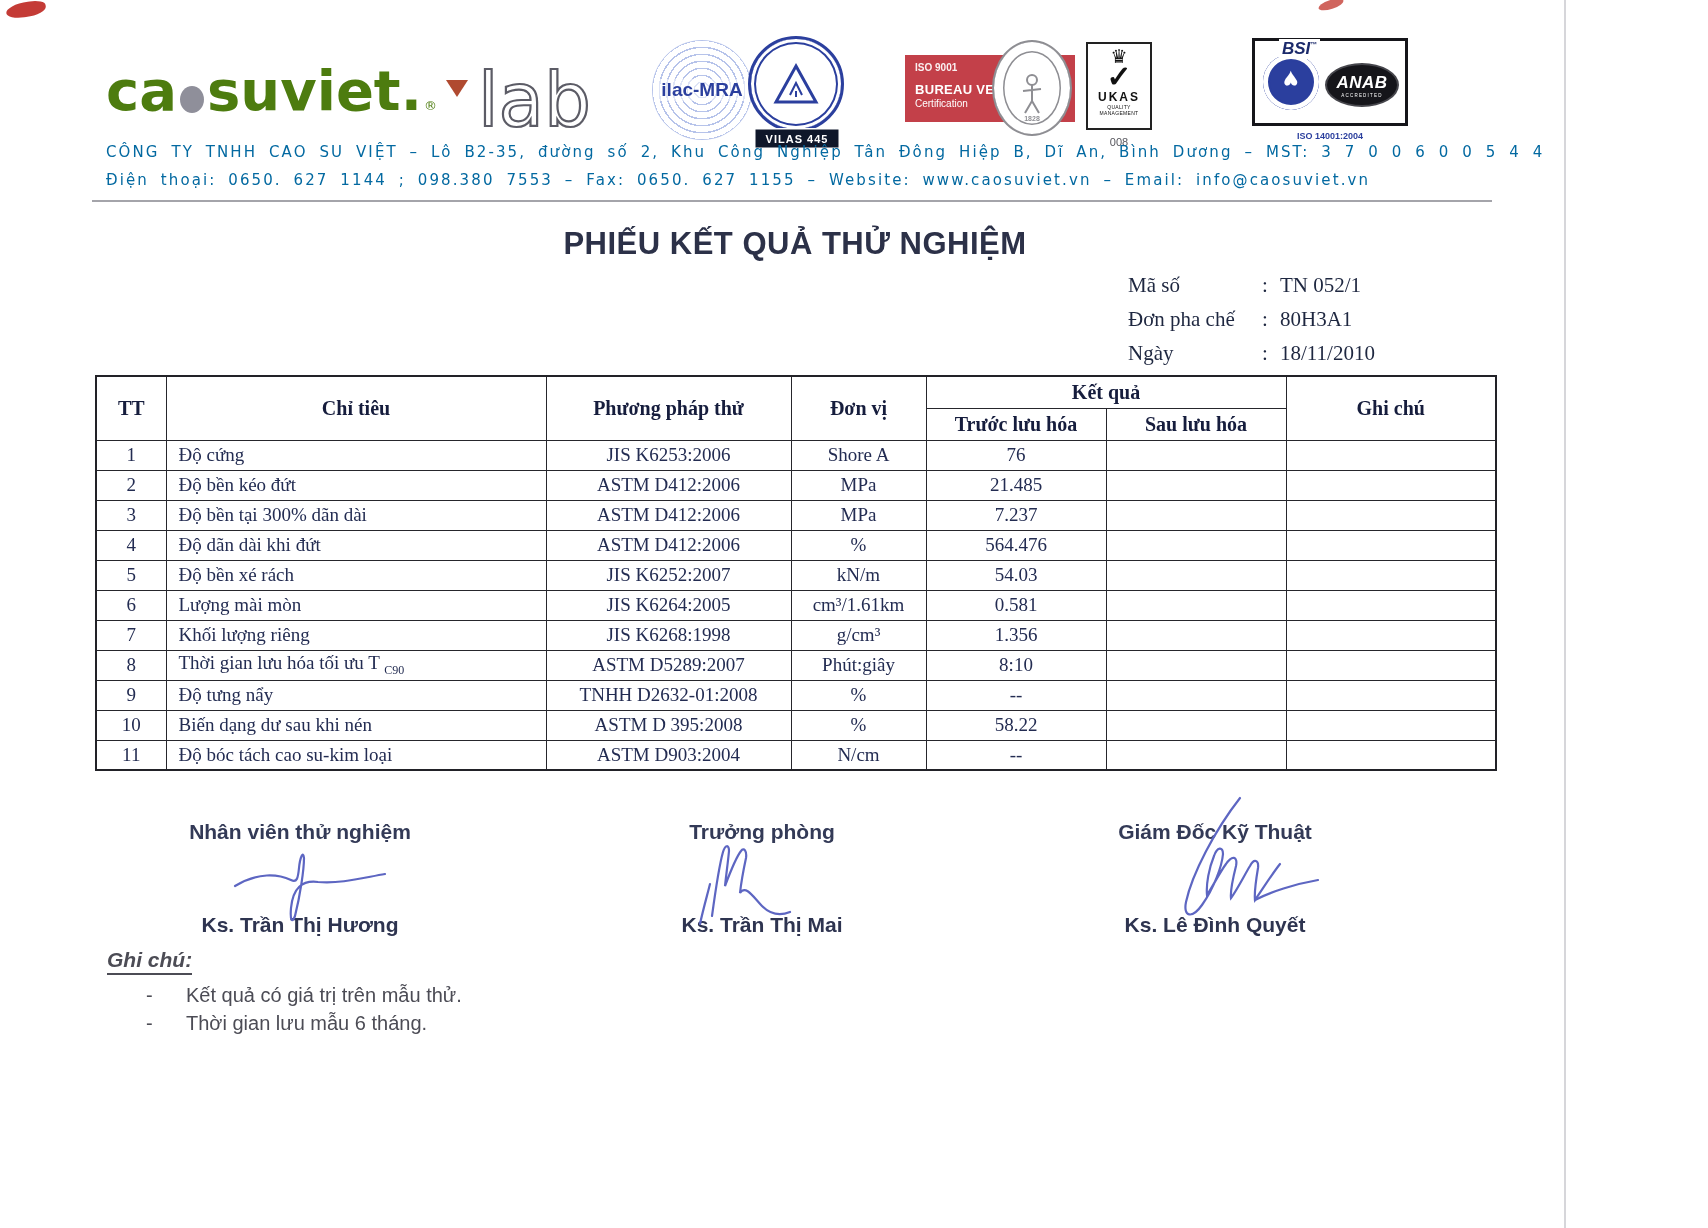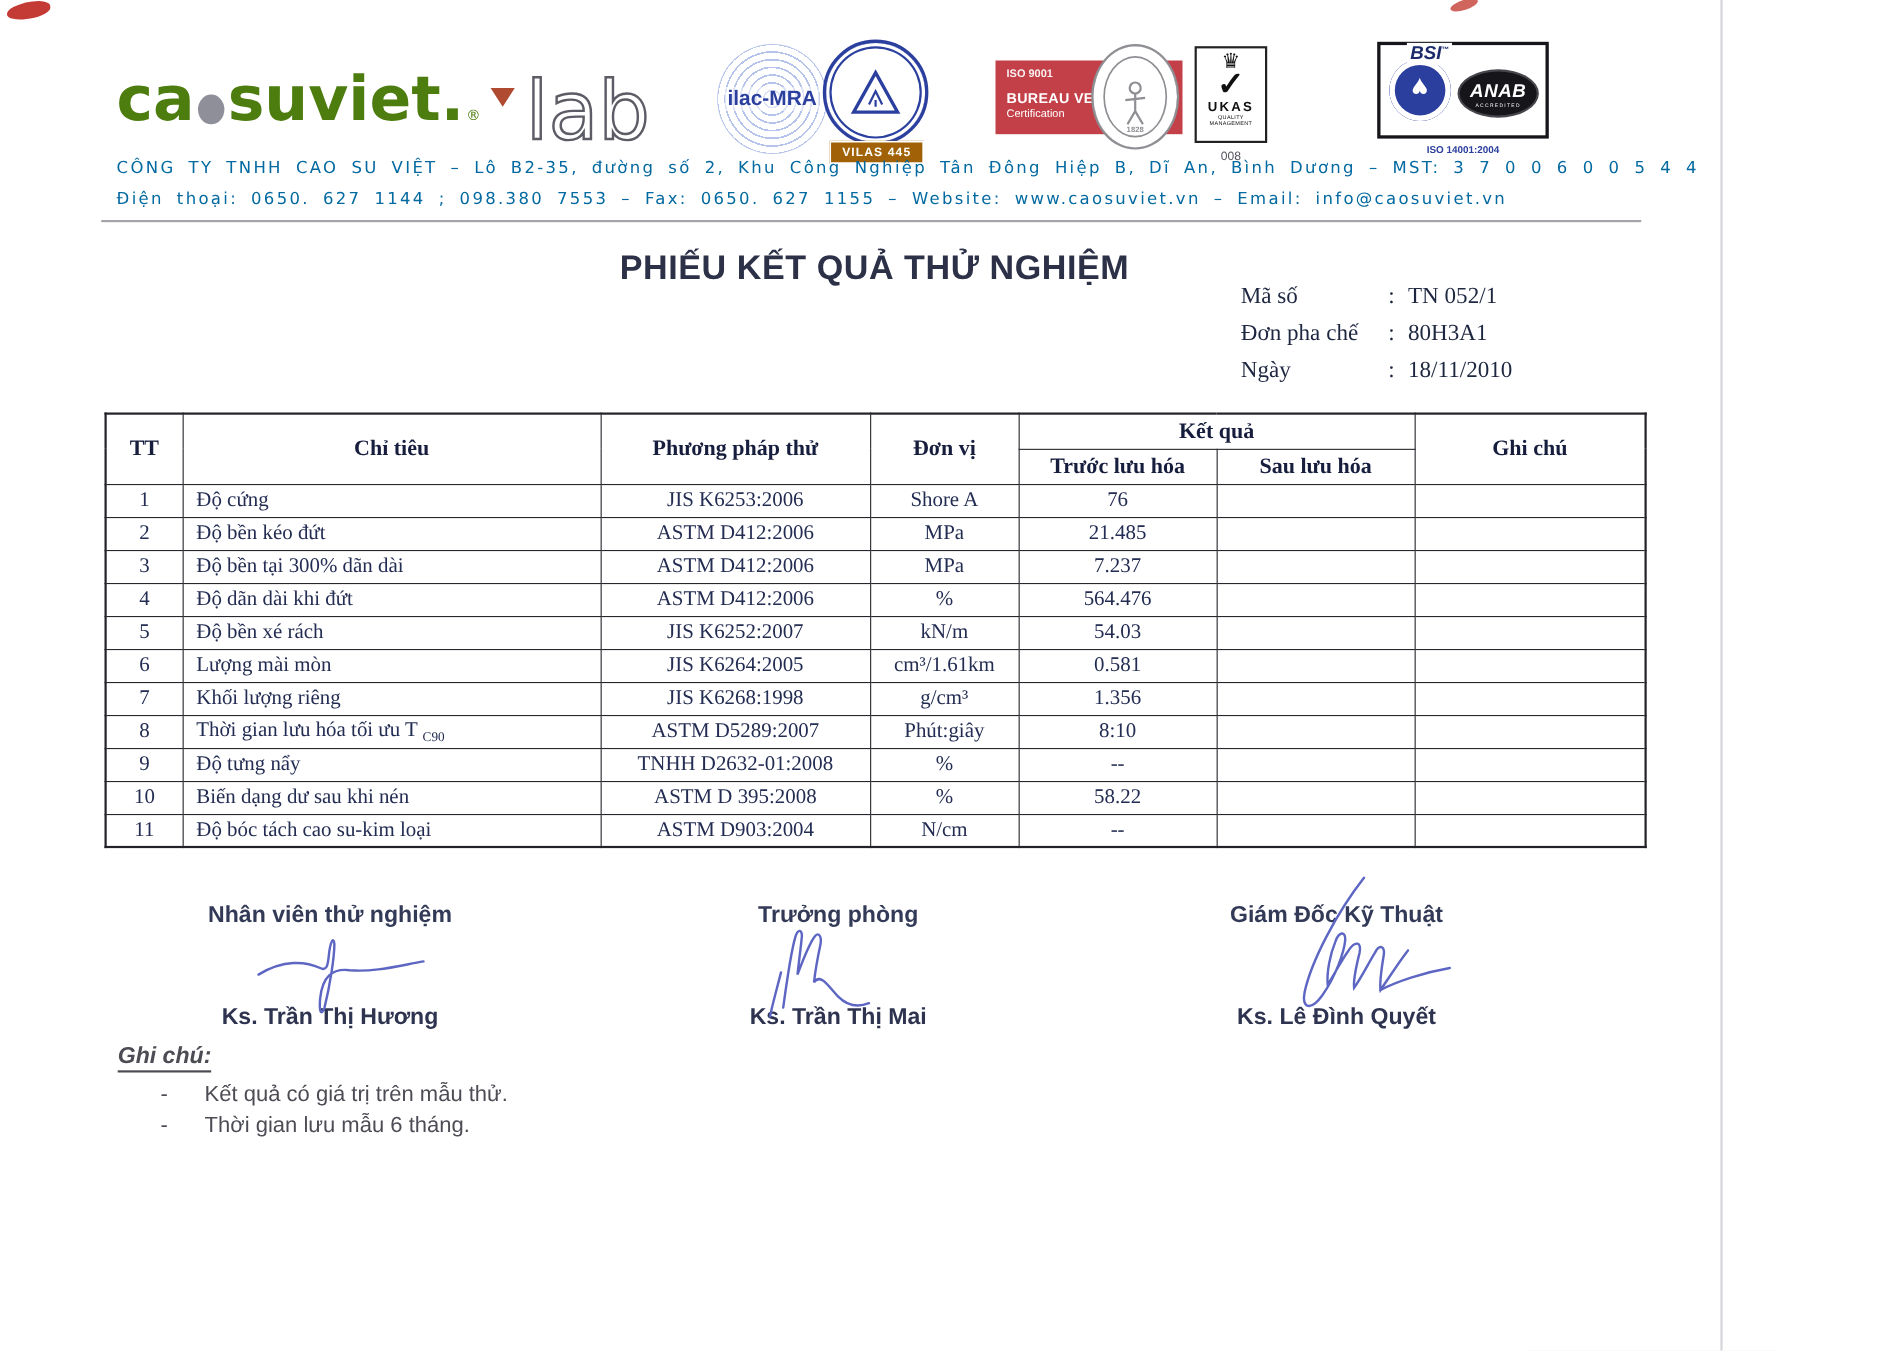--- a/index.html
+++ b/index.html
@@ -31,21 +31,21 @@
     background:repeating-radial-gradient(circle at 50% 50%, #b6c3ea 0 1.5px, #ffffff 1.5px 7px);
     display:flex; align-items:center; justify-content:center; }
   .ilac .txt { font-weight:700; font-size:19px; color:#2b3f9e;
     background:rgba(255,255,255,.55); padding:0 2px; }
 
   
   .boa { position:absolute; left:748px; top:36px; width:96px; height:96px; border:3px solid #2b3f9e;
     border-radius:50%; box-sizing:border-box; background:#fff;
     box-shadow:inset 0 0 0 3px #fff, inset 0 0 0 5px #2b3f9e;
     display:flex; align-items:center; justify-content:center; }
-  .vilas { position:absolute; left:754px; top:128px; width:86px; height:21px; background:#a16207;
+  .vilas { position:absolute; left:754px; top:128px; width:86px; height:21px; background:#0f172a;
     box-shadow:inset 0 0 0 1.5px #fff; color:#fff; font-size:11px; font-weight:700;
     display:flex; align-items:center; justify-content:center; letter-spacing:1px; }
 
   
   .bv { position:absolute; left:905px; top:55px; width:170px; height:67px; background:#c34049;
     color:#fff; box-sizing:border-box; padding:7px 0 0 10px; }
   .bv .l1 { font-size:10px; font-weight:600; opacity:.92; }
   .bv .l2 { font-size:13px; font-weight:700; margin-top:9px; letter-spacing:.3px; }
   .bv .l3 { font-size:10px; margin-top:1px; }
   .bv-emblem { position:absolute; left:992px; top:40px; width:80px; height:96px; background:#fff;
@@ -86,21 +86,21 @@
   
   .co { position:absolute; left:106px; white-space:nowrap; font-family:"DejaVu Sans", sans-serif;
     color:#0369a1; font-size:15px; letter-spacing:2.1px; word-spacing:5px; font-weight:500; }
   .co1 { top:143px; }
   .co2 { top:171px; }
   .head-rule { position:absolute; left:92px; top:200px; width:1400px; height:2px; background:#a4a4aa; }
 
   
   .title { position:absolute; left:0; top:226px; width:1590px; text-align:center;
     font-size:31px; font-weight:700; letter-spacing:.5px; color:#2c3148; }
-  .meta { position:absolute; left:1128px; top:251px; font-family:"Liberation Serif", serif;
+  .meta { position:absolute; left:1128px; top:268px; font-family:"Liberation Serif", serif;
     font-size:21px; color:#1e2740; }
   .meta-row { display:flex; height:34px; align-items:center; }
   .meta-label { width:134px; }
   .meta-sep { width:18px; }
 
   
   table.results { position:absolute; left:95px; top:375px; width:1400px; border-collapse:collapse;
     table-layout:fixed; font-family:"Liberation Serif", serif; color:#232c52;
     border:2.5px solid #222228; }
   .results th, .results td { border:1.5px solid #26262c; padding:0 4px; box-sizing:border-box;

